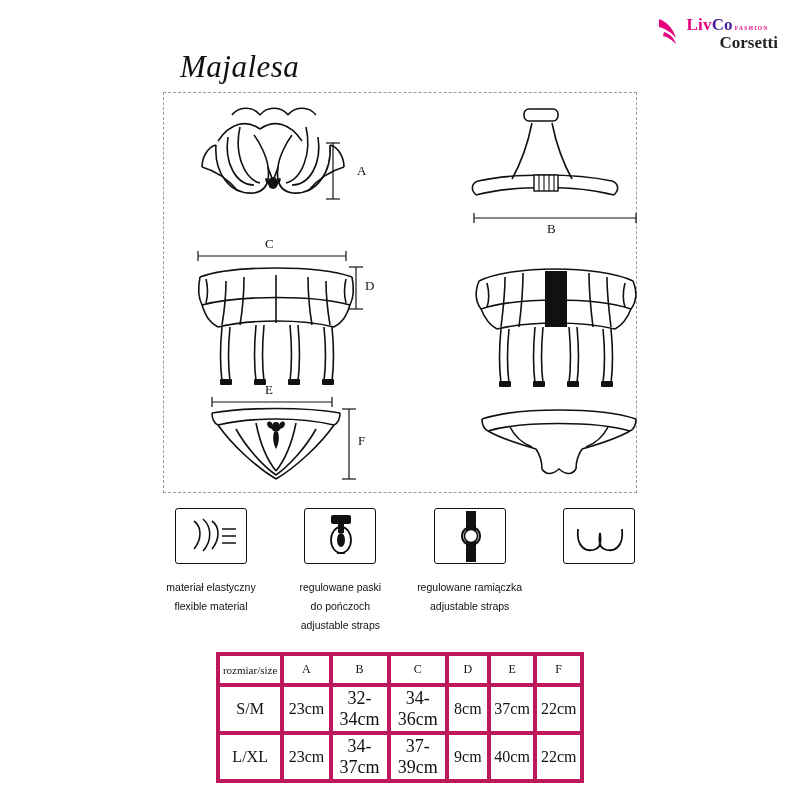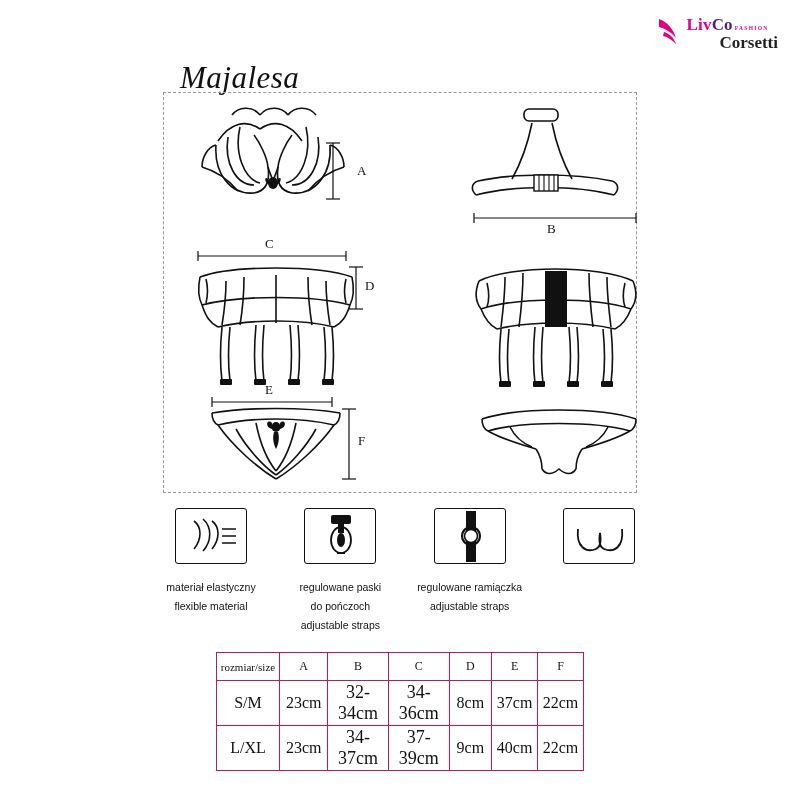--- a/index.html
+++ b/index.html
@@ -64,21 +64,21 @@
     letter-spacing: 1.3px;
     color: #e4007f;
     margin-left: 2px;
     margin-top: 4px;
   }
 
   
   .title {
     position: absolute;
     left: 180px;
-    top: 60px;
+    top: 49px;
     font-family: "Liberation Serif", serif;
     font-style: italic;
     font-size: 31px;
     color: #111;
     letter-spacing: .5px;
   }
 
   
   .frame {
     position: absolute;
@@ -139,21 +139,21 @@
     left: 216px;
     top: 652px;
     width: 368px;
   }
   table.sizes {
     border-collapse: collapse;
     width: 100%;
     font-family: "Liberation Serif", serif;
   }
   table.sizes td, table.sizes th {
-    border: 1px solid #be185d;
+    border: 4px solid #be185d;
     text-align: center;
     font-weight: normal;
     color: #111;
   }
   table.sizes thead td {
     height: 25px;
     font-size: 12px;
   }
   table.sizes thead td.head-label {
     font-size: 11px;

